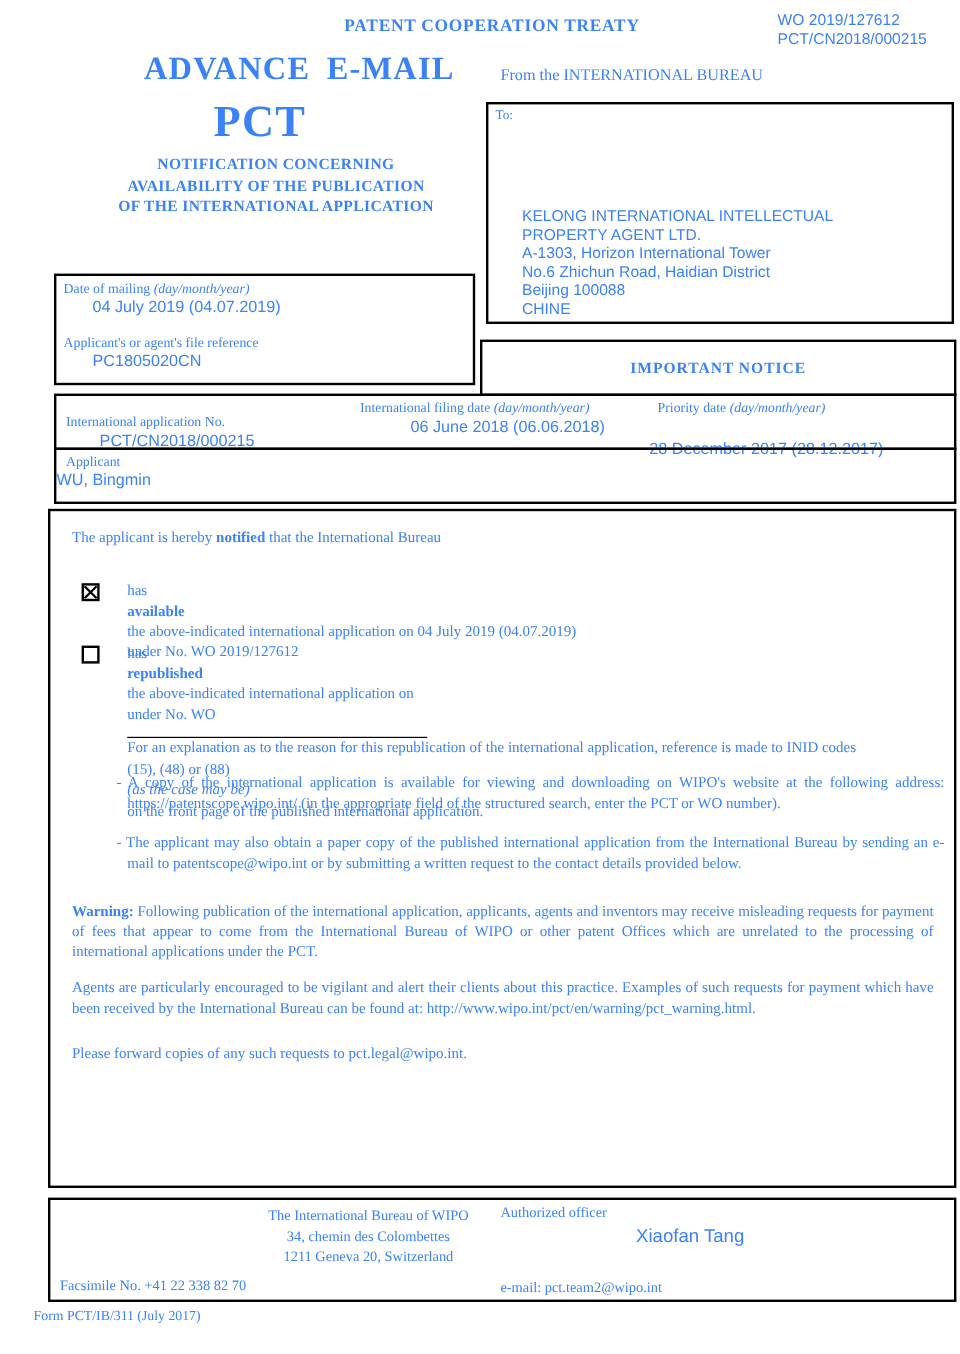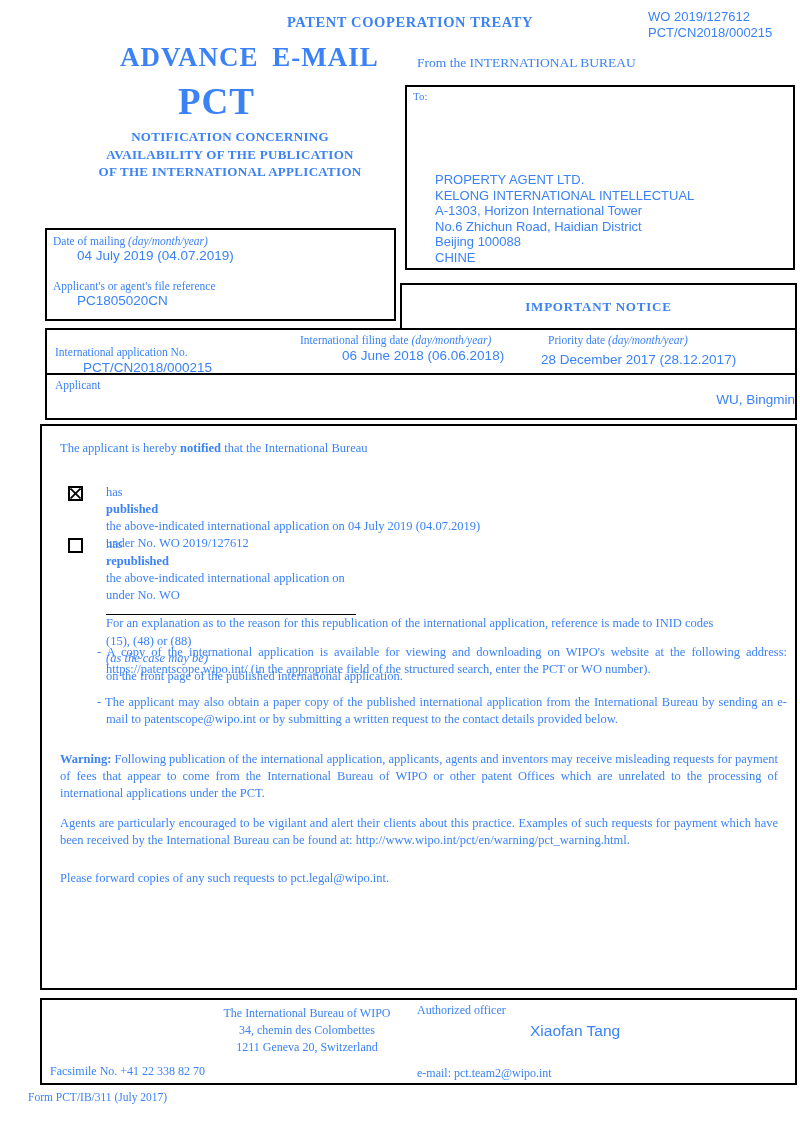--- a/index.html
+++ b/index.html
@@ -33,21 +33,21 @@
   
   .mailing-box { left:45px; top:228px; width:351px; height:93px; }
   .fl { font-size:11.5px; }
   .fv { font-size:13.5px; }
   .important-box { left:400px; top:283px; width:397px; height:47px; display:flex; align-items:center; justify-content:center; }
   .important-box div { font-weight:bold; font-size:13px; letter-spacing:.8px; }
 
   
   .row2 { left:45px; top:328px; width:752px; height:47px; }
   .row3 { left:45px; top:373px; width:752px; height:47px; }
-  .row3 .applicant-value { position:absolute; left:0; right:0; top:17px; text-align:right; font-size:13.5px; }
+  .row3 .applicant-value { position:absolute; left:0; right:0; top:17px; text-align:left; font-size:13.5px; }
 
   
   .body-box { left:40px; top:424px; width:757px; height:566px; }
   .body-box .blk { position:absolute; line-height:17px; }
   .checkbox {
     position:absolute; width:15px; height:15px; border:2px solid #000; background:#fff; cursor:pointer;
   }
   .checkbox svg { display:none; width:100%; height:100%; }
   .checkbox.checked svg { display:block; }
   .ck-text span { display:block; }
@@ -80,22 +80,22 @@
   <div class="abs pct-logo">PCT</div>
   <div class="abs notif-title">
     <span style="display:block">NOTIFICATION CONCERNING</span>
     <span style="display:block">AVAILABILITY OF THE PUBLICATION</span>
     <span style="display:block">OF THE INTERNATIONAL APPLICATION</span>
   </div>
 
   <div class="box to-box">
     <div class="to-label">To:</div>
     <div class="to-address sans">
+      <span>KELONG INTERNATIONAL INTELLECTUAL</span>
       <span>PROPERTY AGENT LTD.</span>
-      <span>KELONG INTERNATIONAL INTELLECTUAL</span>
       <span>A-1303, Horizon International Tower</span>
       <span>No.6 Zhichun Road, Haidian District</span>
       <span>Beijing 100088</span>
       <span>CHINE</span>
     </div>
   </div>
 
   <div class="box mailing-box">
     <div class="fl" style="position:absolute;left:6px;top:5px;">
       <span>Date of mailing </span><span class="i">(day/month/year)</span>
@@ -117,21 +117,21 @@
     <div style="position:absolute;left:253px;top:4px;">
       <div class="fl">
         <span>International filing date </span><span class="i">(day/month/year)</span>
       </div>
       <div class="fv sans" style="margin:2px 0 0 42px;">06 June 2018 (06.06.2018)</div>
     </div>
     <div style="position:absolute;left:494px;top:4px;">
       <div class="fl" style="margin-left:7px;">
         <span>Priority date </span><span class="i">(day/month/year)</span>
       </div>
-      <div class="fv sans" style="margin-top:6px;text-align:center;">28 December 2017 (28.12.2017)</div>
+      <div class="fv sans" style="margin-top:20px;text-align:center;">28 December 2017 (28.12.2017)</div>
     </div>
   </div>
 
   <div class="box row3">
     <div class="fl" style="position:absolute;left:8px;top:4px;">Applicant</div>
     <div class="applicant-value sans">WU, Bingmin</div>
   </div>
 
   <div class="box body-box">
 
@@ -141,21 +141,21 @@
 
     <div class="checkbox checked" style="left:26px;top:60px;">
       <svg viewBox="0 0 11 11">
           <line x1="0.5" y1="0.5" x2="10.5" y2="10.5" stroke="#000" stroke-width="1.8"></line>
           <line x1="10.5" y1="0.5" x2="0.5" y2="10.5" stroke="#000" stroke-width="1.8"></line>
         </svg>
     </div>
     <div class="blk ck-text" style="left:64px;top:58px;">
       <span>
           <span>has </span>
-          <span class="b">published</span>
+          <span class="b">available</span>
           <span> the above-indicated international application on 04 July 2019 (04.07.2019)</span>
         </span>
       <span>under No. WO 2019/127612</span>
     </div>
 
     <div class="checkbox" style="left:26px;top:112px;">
       
     </div>
     <div class="blk ck-text" style="left:64px;top:110px;width:675px;">
       <span>

